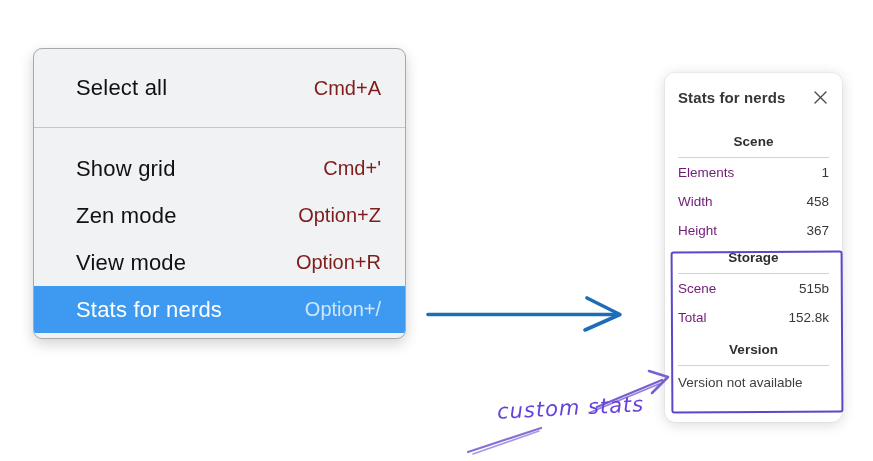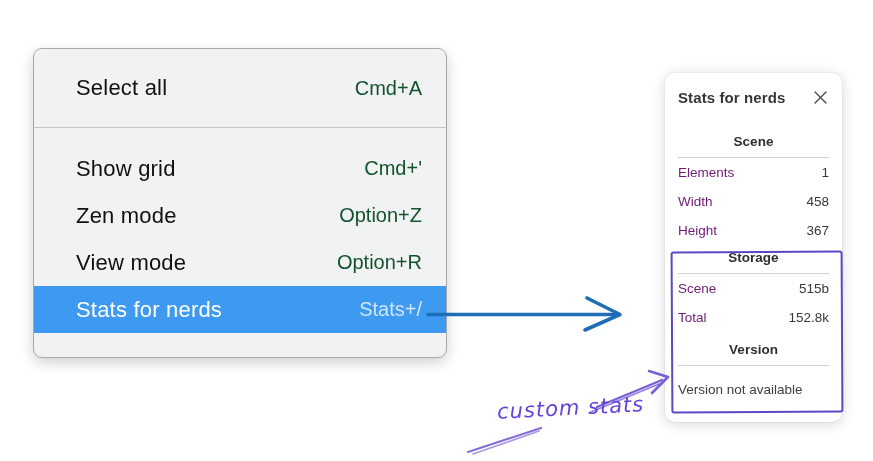--- a/index.html
+++ b/index.html
@@ -10,46 +10,46 @@
     width: 873px;
     height: 461px;
     background: #ffffff;
     overflow: hidden;
   }
 
   
   .context-menu {
     position: absolute;
     left: 33px; top: 48px;
-    width: 414px;
+    width: 373px;
     background: #f1f2f4;
     border: 1px solid #a9a9ac;
     border-radius: 9px;
     box-shadow: 0 5px 14px rgba(0,0,0,0.18);
     overflow: hidden;
   }
   .menu-section-top { padding: 16px 0; border-bottom: 1px solid #c6c6c8; }
-  .menu-section-bottom { padding: 17px 0 24px 0; }
+  .menu-section-bottom { padding: 17px 0 5px 0; }
   .menu-item {
     display: flex;
     align-items: center;
     justify-content: space-between;
     padding: 0 24px 0 42px;
     cursor: default;
   }
   .menu-section-top .menu-item { height: 46px; }
   .menu-section-bottom .menu-item { height: 47px; }
   .menu-item .mi-label {
     font-size: 22px;
     color: #111111;
     letter-spacing: 0.2px;
   }
   .menu-item .mi-shortcut {
     font-size: 20px;
-    color: #14532d;
+    color: #7f1d1d;
   }
   .menu-item.highlighted { background: #3d9af0; }
   .menu-item.highlighted .mi-label { color: #ffffff; }
   .menu-item.highlighted .mi-shortcut { color: rgba(255,255,255,0.75); }
 
   
   .arrow-layer, .annotation-layer {
     position: absolute;
     left: 0; top: 0;
     width: 873px; height: 461px;
@@ -105,21 +105,21 @@
     height: 29px;
     display: flex;
     align-items: center;
     justify-content: space-between;
     font-size: 13.5px;
   }
   .sp-row .sp-label { color: #701a75; }
   .sp-row .sp-value { color: #383838; }
   .sp-note {
     height: 29px;
-    margin-top: 9px;
+    margin-top: 2px;
     display: flex;
     align-items: center;
     font-size: 13.5px;
     color: #404040;
   }
 
   
   .custom-box {
     position: absolute;
     left: 671px; top: 251px;
@@ -160,21 +160,21 @@
       <div class="menu-item">
         <span class="mi-label">Zen mode</span>
         <span class="mi-shortcut">Option+Z</span>
       </div>
       <div class="menu-item">
         <span class="mi-label">View mode</span>
         <span class="mi-shortcut">Option+R</span>
       </div>
       <div class="menu-item highlighted">
         <span class="mi-label">Stats for nerds</span>
-        <span class="mi-shortcut">Stats+/</span>
+        <span class="mi-shortcut">Option+/</span>
       </div>
     </div>
   </div>
 
   <svg class="arrow-layer" viewBox="0 0 873 461">
     <line x1="428" y1="314.5" x2="616" y2="314.5" stroke="#1e6db6" stroke-width="3.6" stroke-linecap="round"></line>
     <polyline points="587,298 620,314.5 585,330" fill="none" stroke="#1e6db6" stroke-width="3.6" stroke-linecap="round" stroke-linejoin="round"></polyline>
   </svg>
 
   <div class="stats-panel">

